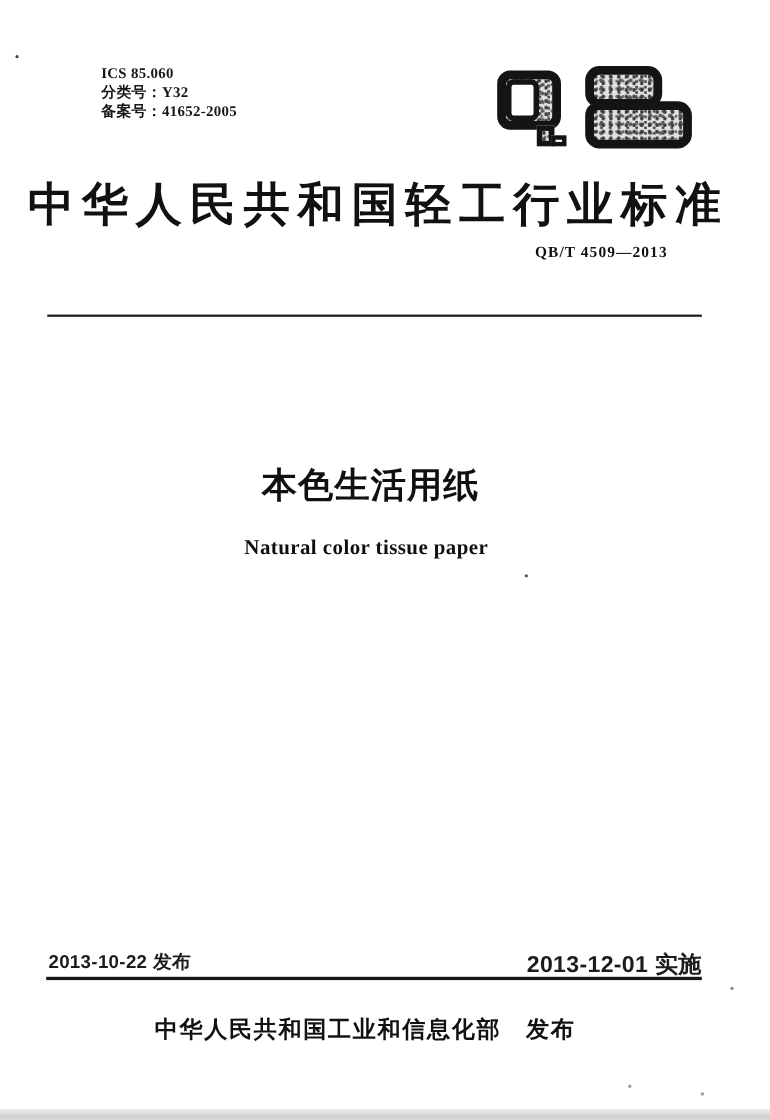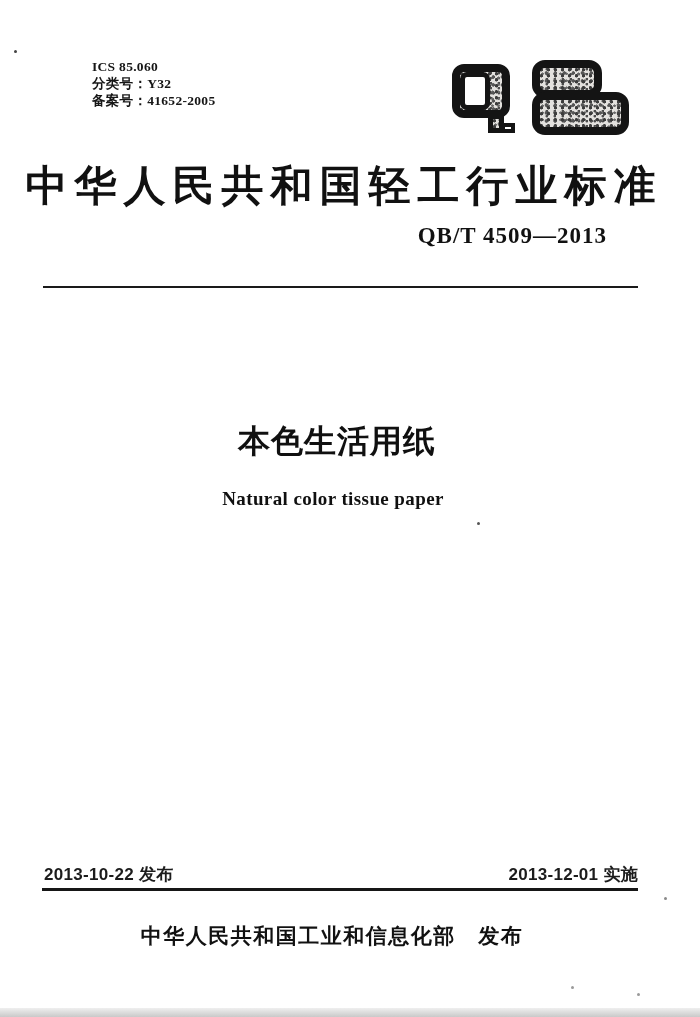--- a/index.html
+++ b/index.html
@@ -54,21 +54,21 @@
     letter-spacing: 7px;
     white-space: nowrap;
     color: #111;
   }
 
   
   .std-no {
     right: 93px; top: 223px;
     font-family: "Liberation Serif", serif;
     font-weight: bold;
-    font-size: 23px;
+    font-size: 14px;
     letter-spacing: 1px;
     color: #111;
   }
 
   .rule-top { left: 43px; top: 286px; width: 595px; height: 2px; background: #1a1a1a; }
 
   
   .doc-title {
     left: -13px; top: 420px; width: 700px;
     text-align: center;
@@ -88,21 +88,21 @@
     color: #101010;
   }
 
   
   .date-issue {
     left: 44px; top: 863px;
     font-weight: bold; font-size: 17px; letter-spacing: 0.3px;
   }
   .date-impl {
     right: 62px; top: 863px;
-    font-weight: bold; font-size: 17px; letter-spacing: 0.3px;
+    font-weight: bold; font-size: 21px; letter-spacing: 0.3px;
   }
   .rule-bottom { left: 42px; top: 888px; width: 596px; height: 3px; background: #161616; }
   .publisher {
     left: -18px; top: 922px; width: 700px;
     text-align: center;
     font-weight: bold;
     font-size: 21px;
     letter-spacing: 1.5px;
     color: #111;
   }

